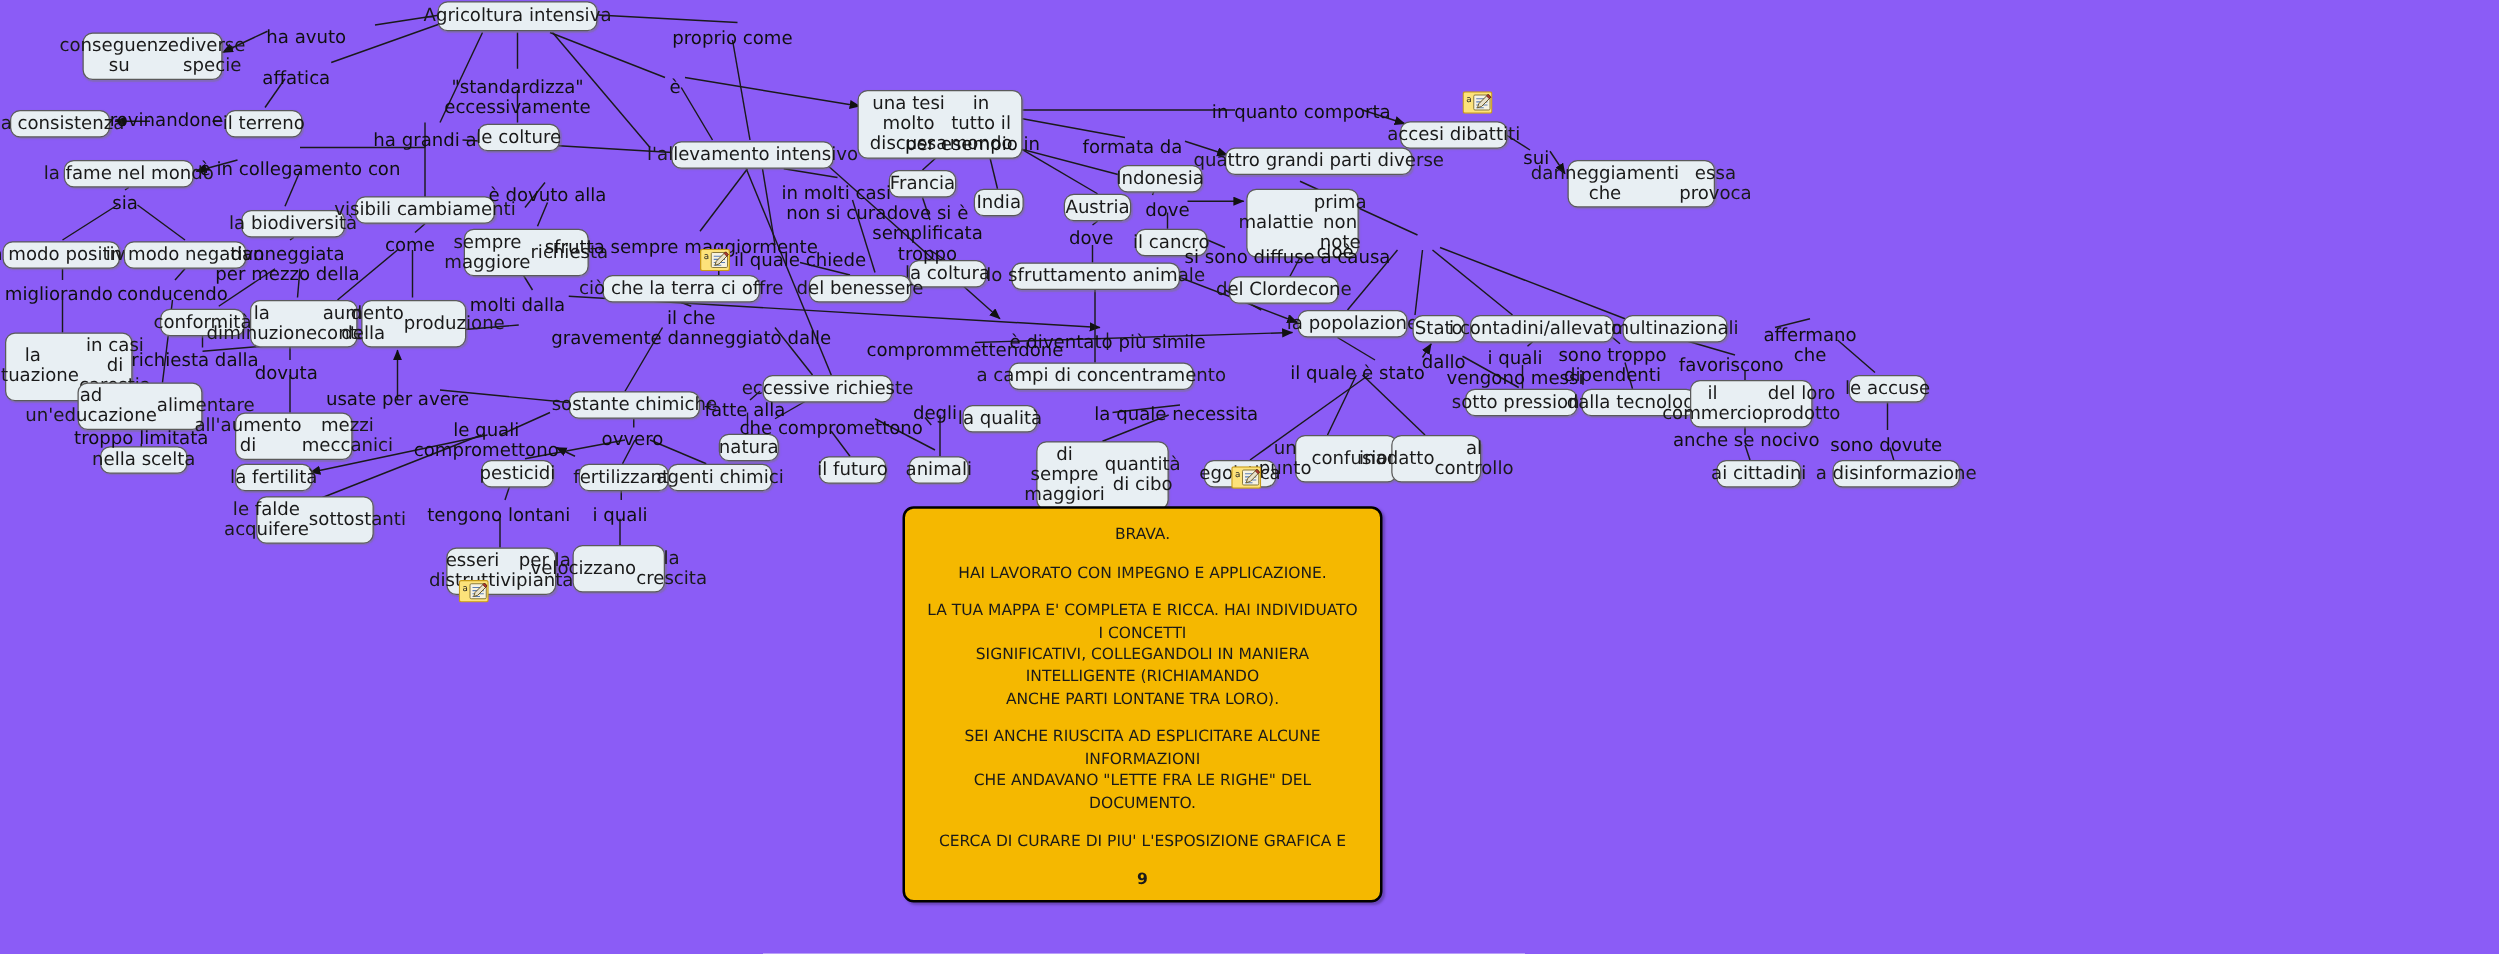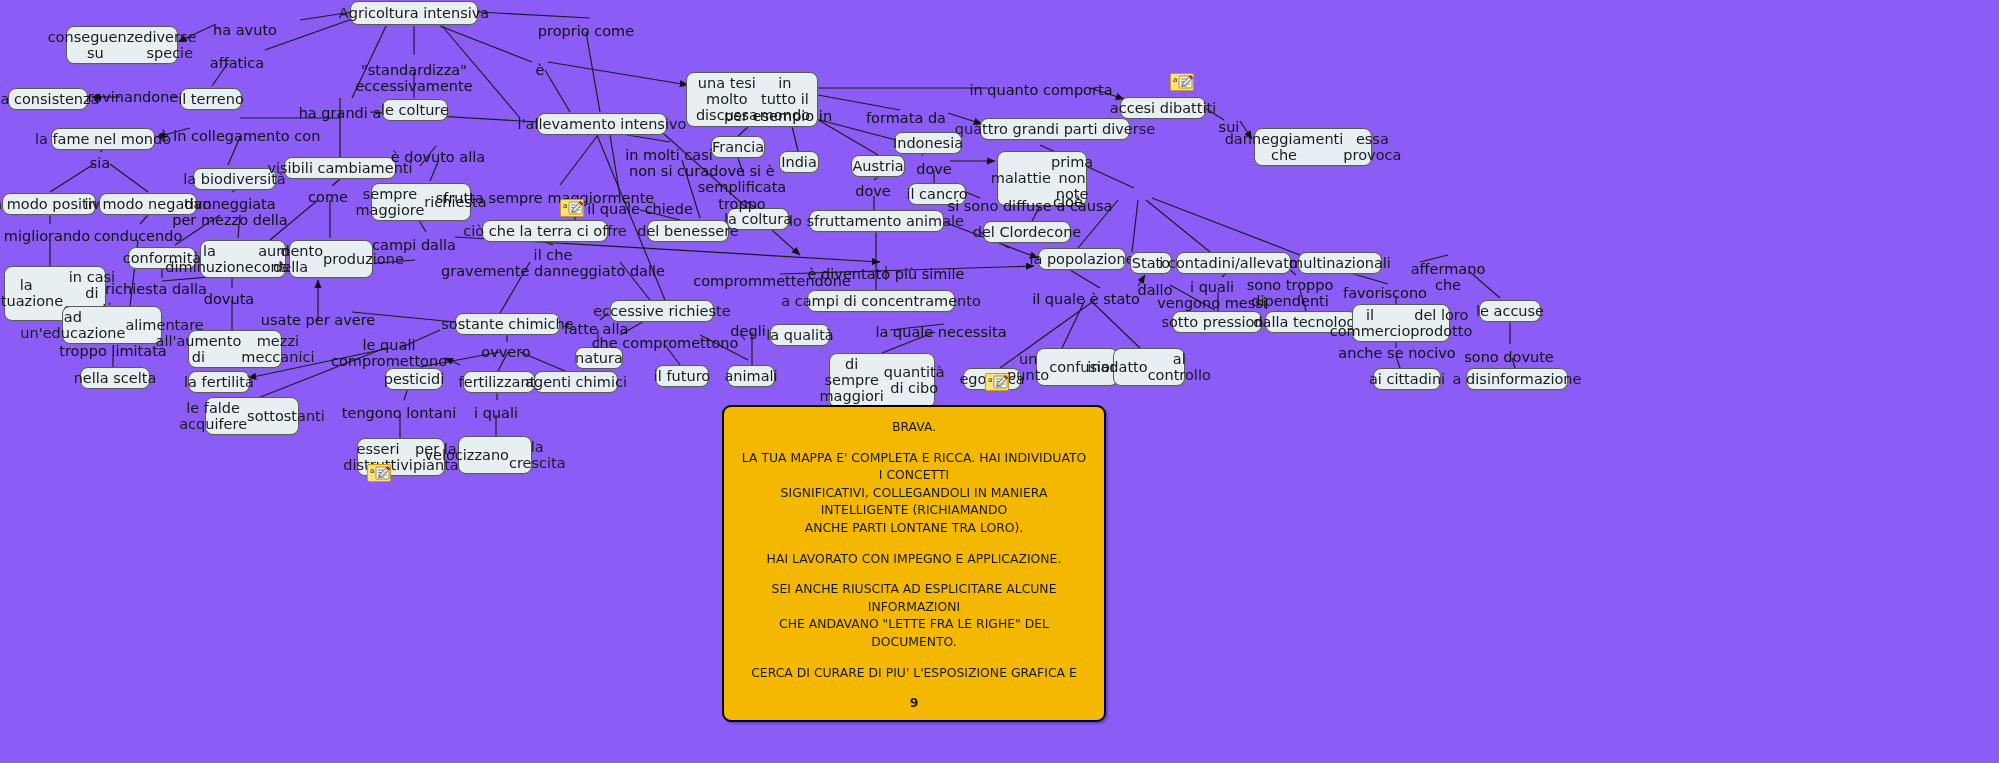--- a/index.html
+++ b/index.html
@@ -403,21 +403,21 @@
       <div class="node" style="left: 1373px; top: 368px; width: 68px; min-height: 22px;">
         <span style="display: block;">ai cittadini</span>
       </div>
       <div class="node" style="left: 1466px; top: 368px; width: 102px; min-height: 22px;">
         <span style="display: block;">a disinformazione</span>
       </div>
       <div class="node multi" style="left: 205px; top: 397px; width: 94px; min-height: 36px;">
         <span style="display: block;">le falde acquifere</span>
         <span style="display: block;">sottostanti</span>
       </div>
-      <div class="node" style="left: 80px; top: 367px; width: 70px; min-height: 22px;">
+      <div class="node" style="left: 80px; top: 357px; width: 70px; min-height: 22px;">
         <span style="display: block;">nella scelta</span>
       </div>
       <div class="node multi" style="left: 357px; top: 438px; width: 88px; min-height: 36px;">
         <span style="display: block;">esseri distruttivi</span>
         <span style="display: block;">per la pianta</span>
       </div>
       <div class="node multi" style="left: 458px; top: 436px; width: 74px; min-height: 36px;">
         <span style="display: block;">velocizzano</span>
         <span style="display: block;">la crescita</span>
       </div>
@@ -500,21 +500,21 @@
       <div class="link-label" style="left: 1030px; top: 198px;">
         <span style="display: block;">si sono diffuse a causa</span>
       </div>
       <div class="link-label" style="left: 47px; top: 228px;">
         <span style="display: block;">migliorando</span>
       </div>
       <div class="link-label" style="left: 138px; top: 228px;">
         <span style="display: block;">conducendo</span>
       </div>
       <div class="link-label" style="left: 414px; top: 237px;">
-        <span style="display: block;">campi dalla</span>
+        <span style="display: block;">molti dalla</span>
       </div>
       <div class="link-label multi" style="left: 553px; top: 247px;">
         <span style="display: block;">il che</span>
         <span style="display: block;">gravemente danneggiato dalle</span>
       </div>
       <div class="link-label" style="left: 886px; top: 266px;">
         <span style="display: block;">è diventato più simile</span>
       </div>
       <div class="link-label multi" style="left: 1448px; top: 261px;">
         <span style="display: block;">affermano</span>
@@ -629,26 +629,26 @@
           <path d="M20.5 2.5 L13 10 L12 13.2 L15.2 12.2 L22.6 4.8 Z" fill="#e8e2cc" stroke="#6b5a28" stroke-width="0.8"></path>
           <path d="M20.5 2.5 L22.6 4.8 L21.4 6 L19.3 3.7 Z" fill="#b03a2e" stroke="#6b2318" stroke-width="0.7"></path>
         </svg></div>
     </div>
 
   <div id="feedback" style="left: 722px; top: 405px; width: 384px; min-height: 192px; background: rgb(245, 184, 0);">
       <p>
         <span style="display: block;">BRAVA.</span>
       </p>
       <p>
+        <span style="display: block;">HAI LAVORATO CON IMPEGNO E APPLICAZIONE.</span>
+      </p>
+      <p>
         <span style="display: block;">LA TUA MAPPA E' COMPLETA E RICCA. HAI INDIVIDUATO I CONCETTI</span>
         <span style="display: block;">SIGNIFICATIVI, COLLEGANDOLI IN MANIERA INTELLIGENTE (RICHIAMANDO</span>
         <span style="display: block;">ANCHE PARTI LONTANE TRA LORO).</span>
-      </p>
-      <p>
-        <span style="display: block;">HAI LAVORATO CON IMPEGNO E APPLICAZIONE.</span>
       </p>
       <p>
         <span style="display: block;">SEI ANCHE RIUSCITA AD ESPLICITARE ALCUNE INFORMAZIONI</span>
         <span style="display: block;">CHE ANDAVANO "LETTE FRA LE RIGHE" DEL DOCUMENTO.</span>
       </p>
       <p>
         <span style="display: block;">CERCA DI CURARE DI PIU' L'ESPOSIZIONE GRAFICA E</span>
       </p>
       <div class="page-num">9</div>
     </div>

